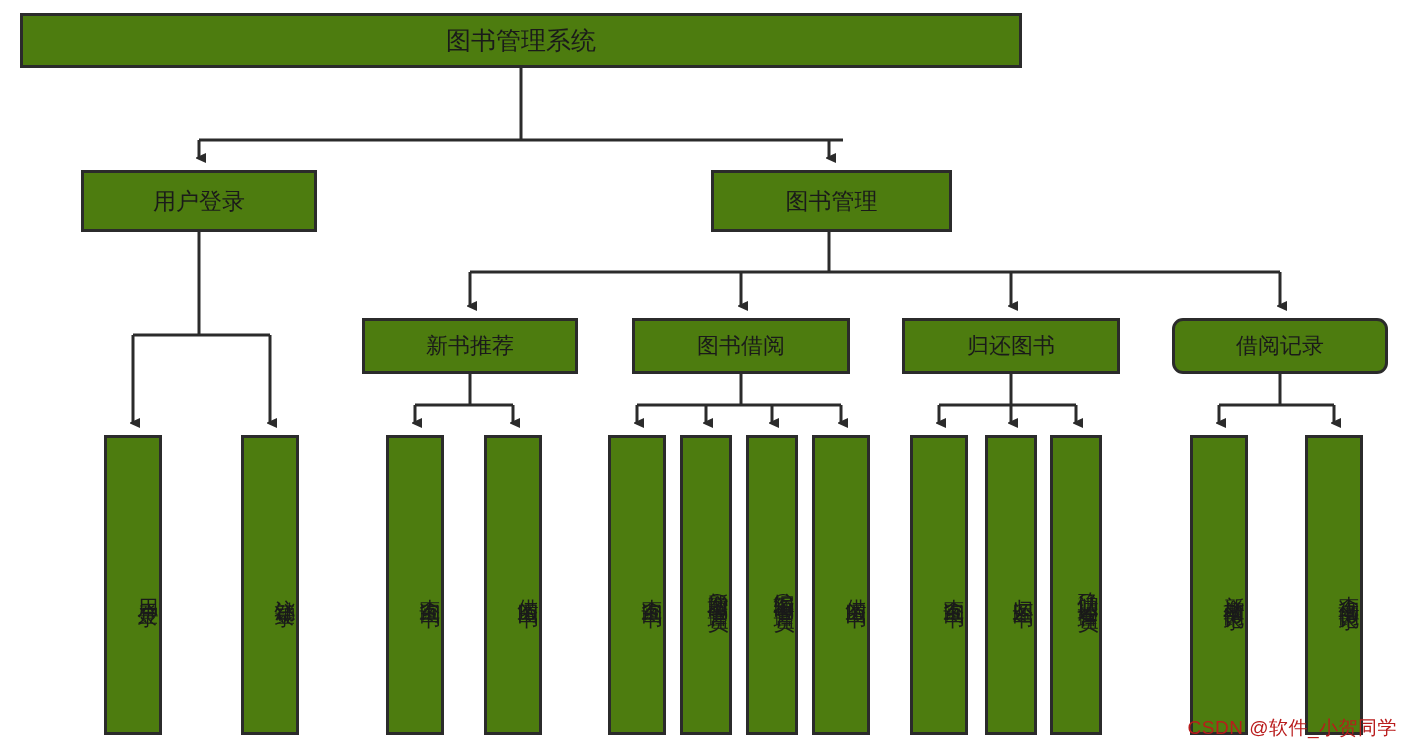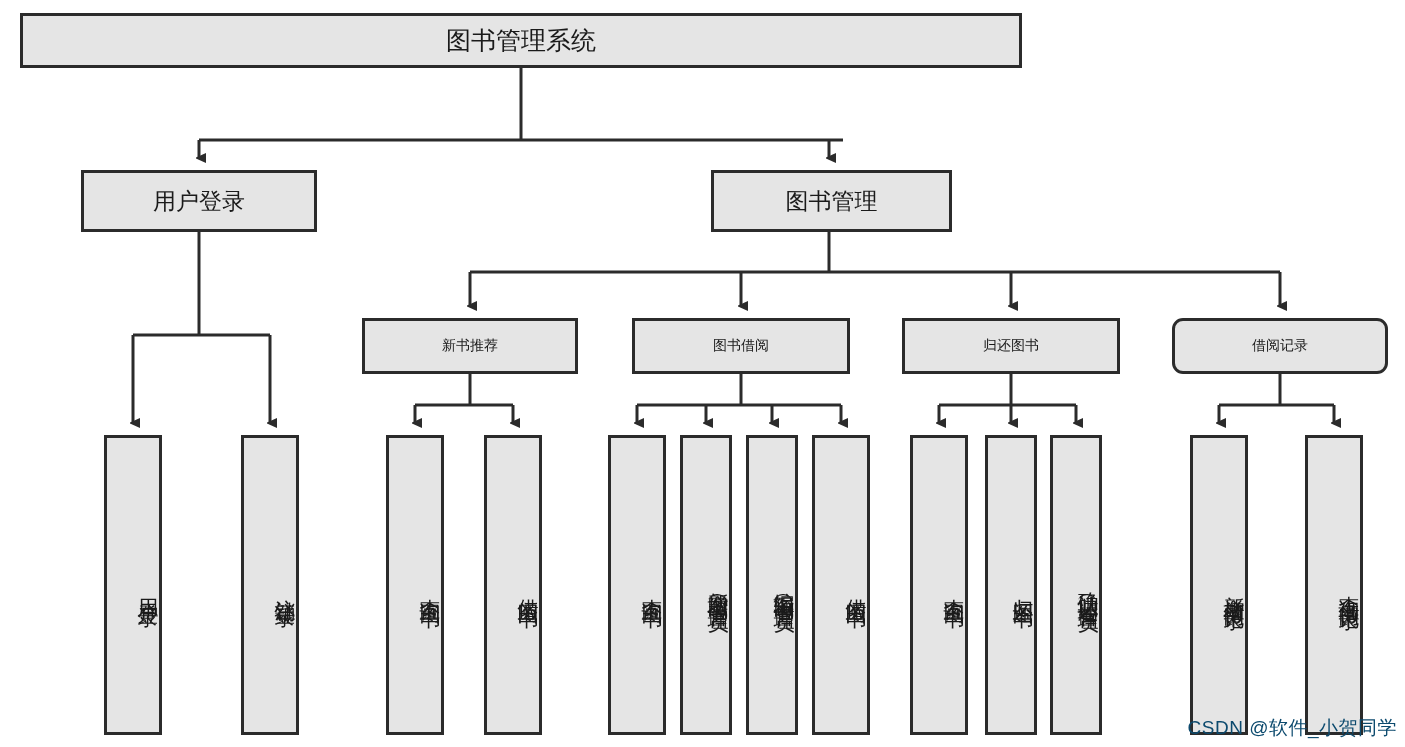--- a/index.html
+++ b/index.html
@@ -14,34 +14,34 @@
     position: relative;
     width: 1405px;
     height: 747px;
     background: #ffffff;
     overflow: hidden;
   }
   .node {
     position: absolute;
     box-sizing: border-box;
     border: 3px solid #2b2b2b;
-    background: #e5e5e5;
+    background: #4d7c0f;
     display: flex;
     align-items: center;
     justify-content: center;
     color: #1a1a1a;
   }
   .node.title {
     font-size: 25px;
   }
   .node.lvl1 {
     font-size: 23px;
   }
   .node.lvl2 {
-    font-size: 14px;
+    font-size: 22px;
   }
   .node.leaf {
     font-size: 21px;
     writing-mode: vertical-rl;
     text-orientation: upright;
     letter-spacing: 3px;
     line-height: 1;
     padding-top: 6px;
     align-items: flex-start;
     justify-content: center;
@@ -52,21 +52,21 @@
     top: 0;
     width: 1405px;
     height: 747px;
     pointer-events: none;
   }
   .watermark {
     position: absolute;
     right: 8px;
     bottom: 6px;
     font-size: 19px;
-    color: #0c4a6e;
+    color: #b91c1c;
     white-space: nowrap;
     letter-spacing: 0.5px;
   }
 </style>
 </head>
 <body>
 
 <div id="canvas">
 
   <svg class="links" viewBox="0 0 1405 747">

